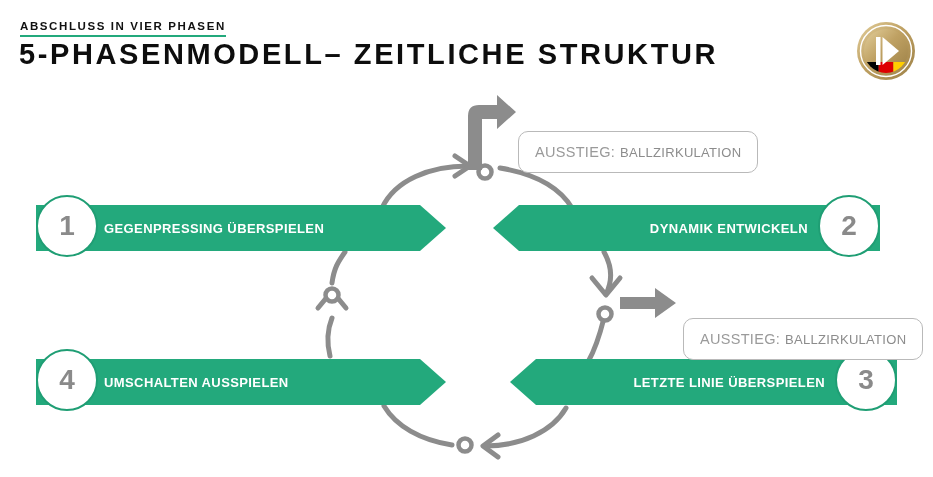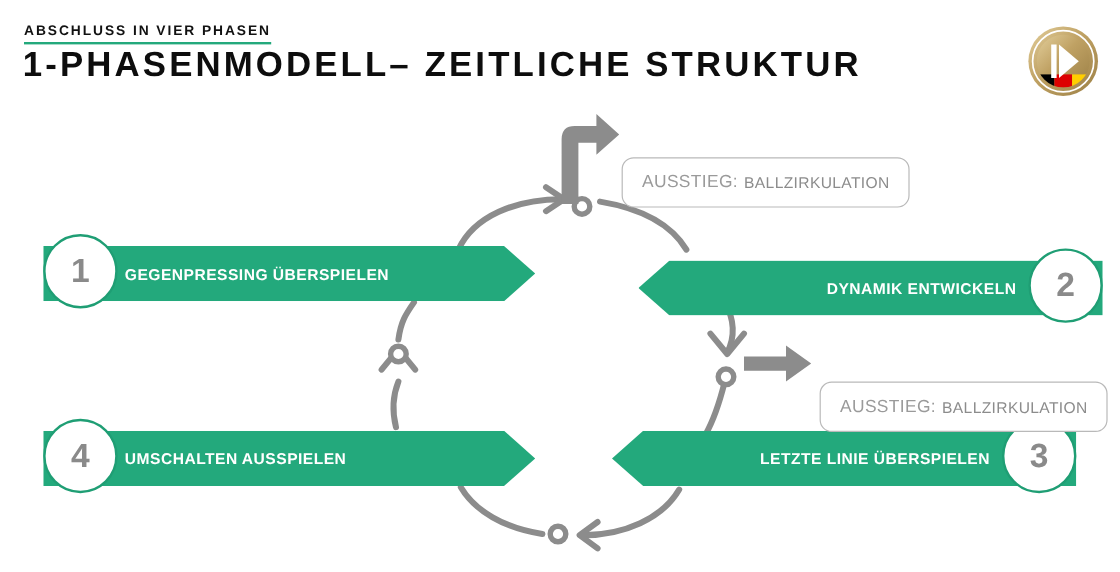--- a/index.html
+++ b/index.html
@@ -111,21 +111,21 @@
     align-items: center;
     justify-content: center;
     color: #8a8a8a;
     font-size: 28px;
     font-weight: bold;
   }
   .phase.left .numcircle { left: 0px; }
   .phase.right .numcircle { right: 0px; }
 
   #phase-1 { left: 36px;  top: 205px; width: 410px; }
-  #phase-2 { left: 532px; top: 205px; width: 387px; margin-top: 12px; }
+  #phase-2 { left: 493px; top: 205px; width: 387px; }
   #phase-4 { left: 36px;  top: 359px; width: 410px; }
   #phase-3 { left: 510px; top: 359px; width: 387px; }
 
   
   .callout {
     position: absolute;
     height: 42px;
     border: 1.6px solid #b9b9b9;
     border-radius: 10px;
     background: #ffffff;
@@ -150,21 +150,21 @@
   }
   #callout-1 { left: 518px; top: 96px;  width: 240px; }
   #callout-2 { left: 683px; top: 283px; width: 240px; }
 </style>
 </head>
 <body>
 
 <div id="stage">
 
   <div id="eyebrow">ABSCHLUSS IN VIER PHASEN</div>
-  <div id="page-title">1-PHASENMODELL– ZEITLICHE STRUKTUR</div>
+  <div id="page-title">5-PHASENMODELL– ZEITLICHE STRUKTUR</div>
 
   <div id="logo">
     <svg width="60" height="60" viewBox="0 0 60 60">
       <defs>
         <linearGradient id="goldgrad" x1="0" y1="0" x2="1" y2="1">
           <stop offset="0%" stop-color="#e3cf9c"></stop>
           <stop offset="45%" stop-color="#bfa163"></stop>
           <stop offset="100%" stop-color="#9c8046"></stop>
         </linearGradient>
         <clipPath id="innerclip">

